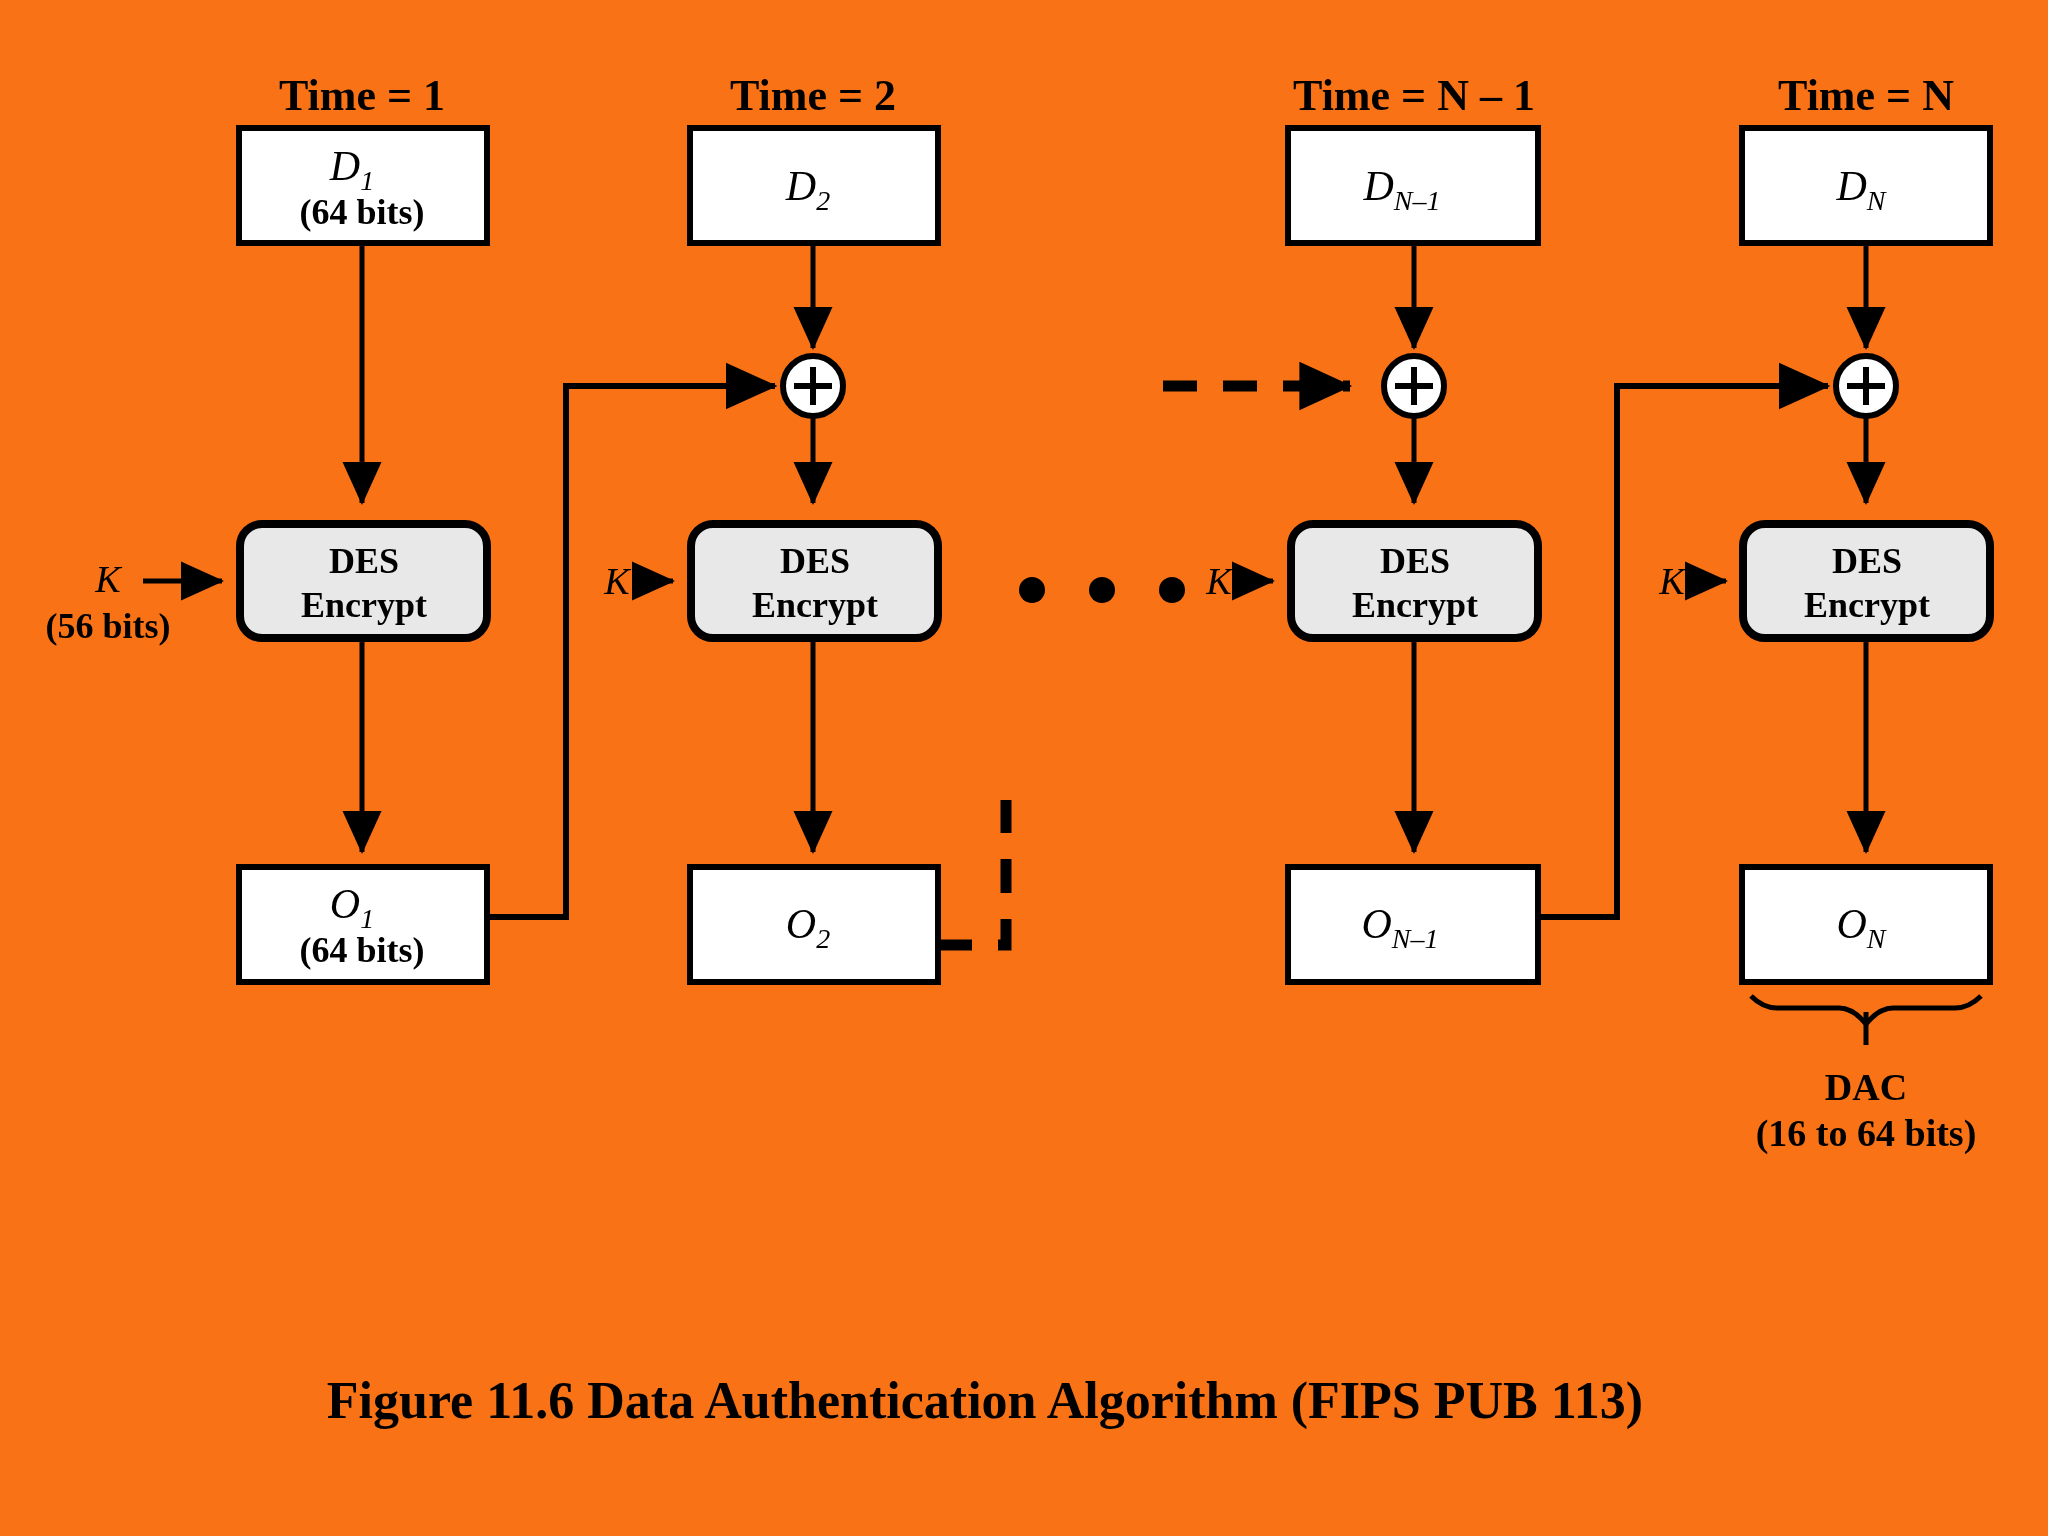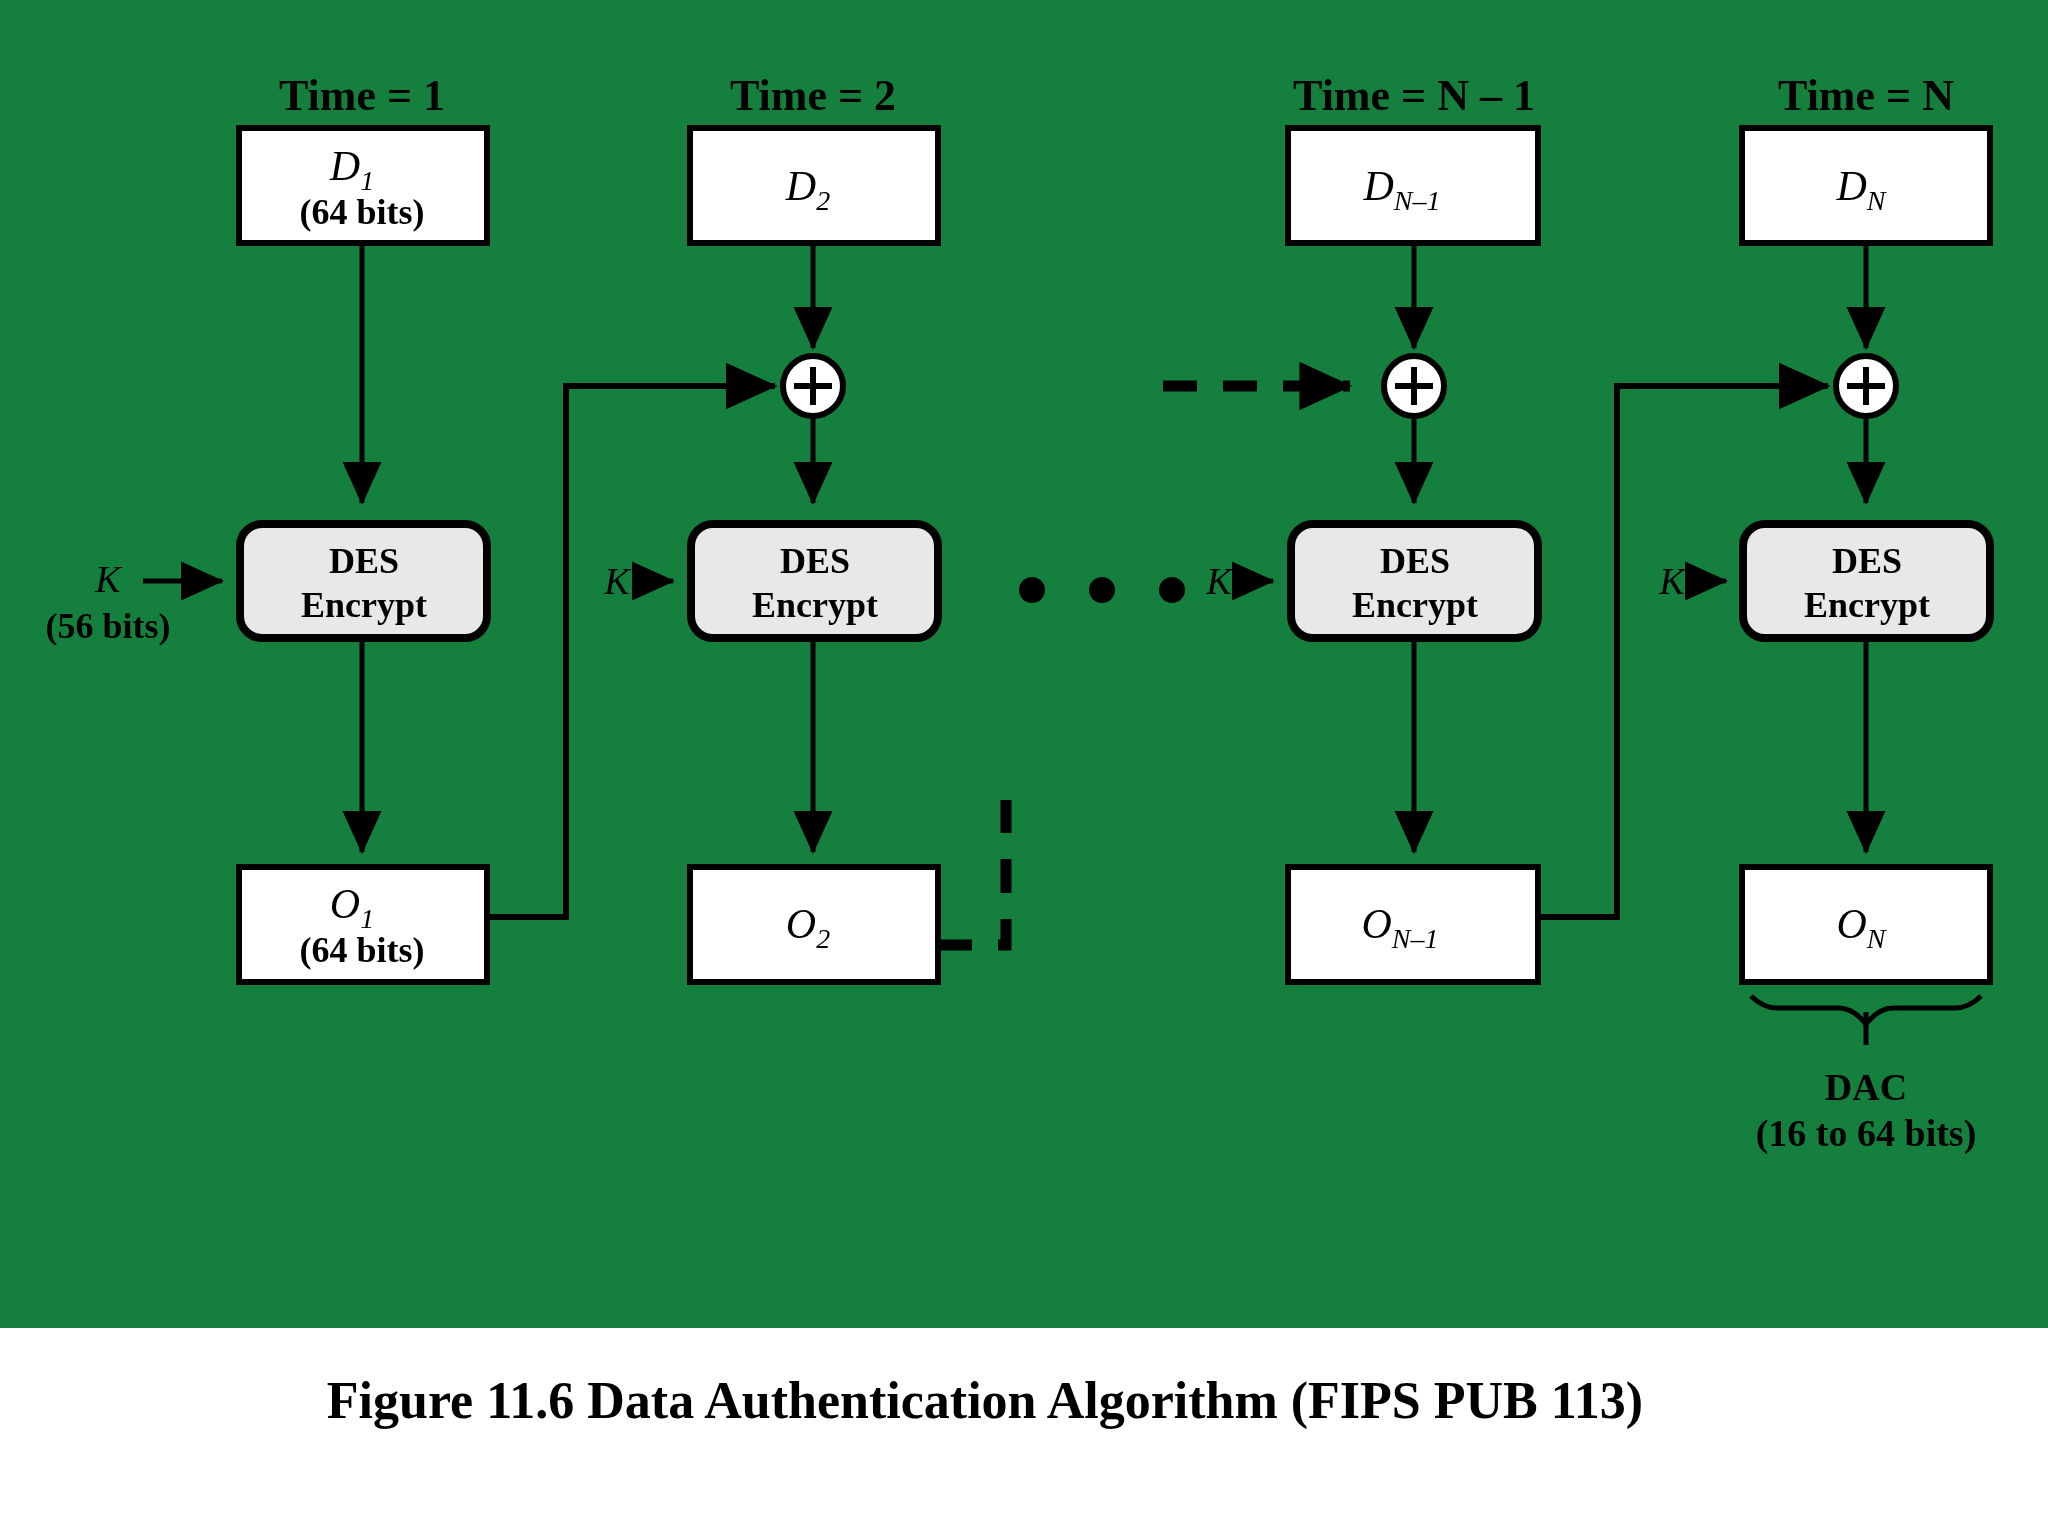--- a/index.html
+++ b/index.html
@@ -9,22 +9,22 @@
   }
   body {
     width: 2048px;
     height: 1536px;
     overflow: hidden;
     font-family: "Liberation Serif", serif;
   }
   #figure-root {
     position: relative;
     width: 2048px;
-    height: 1328px;
-    background: #15803d;
+    height: 1536px;
+    background: #f97316;
   }
   svg.diagram {
     position: absolute;
     left: 0;
     top: 0;
     width: 2048px;
     height: 1536px;
   }
   .box-rect {
     fill: #ffffff;

